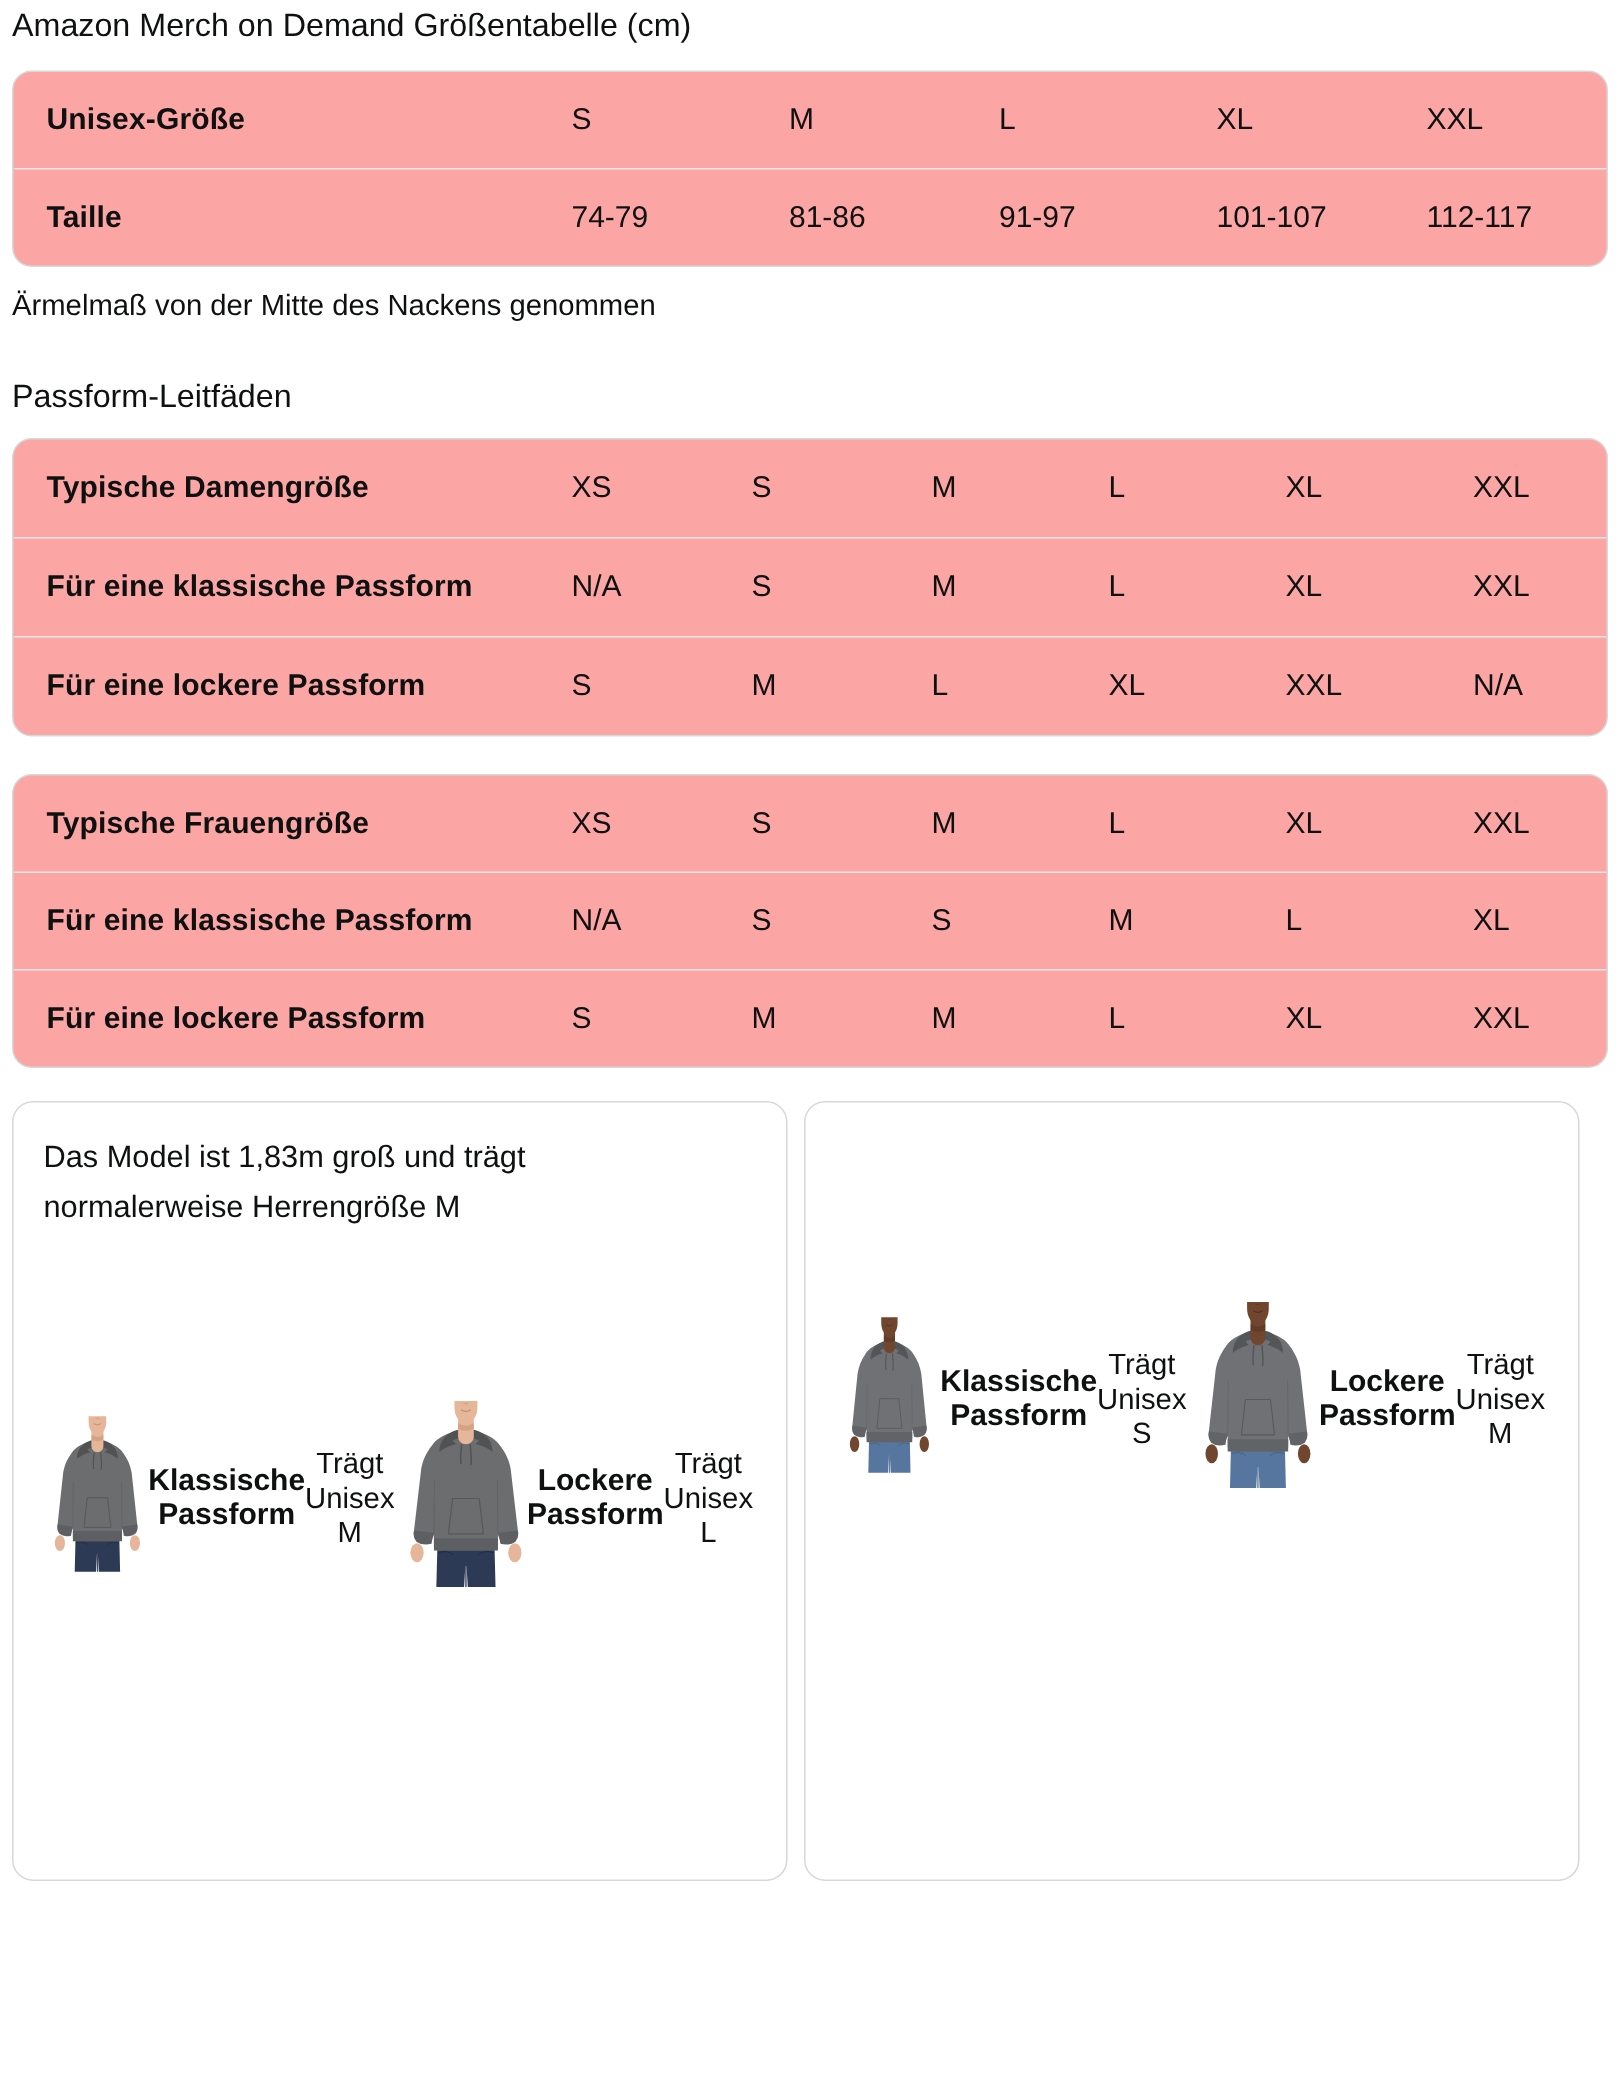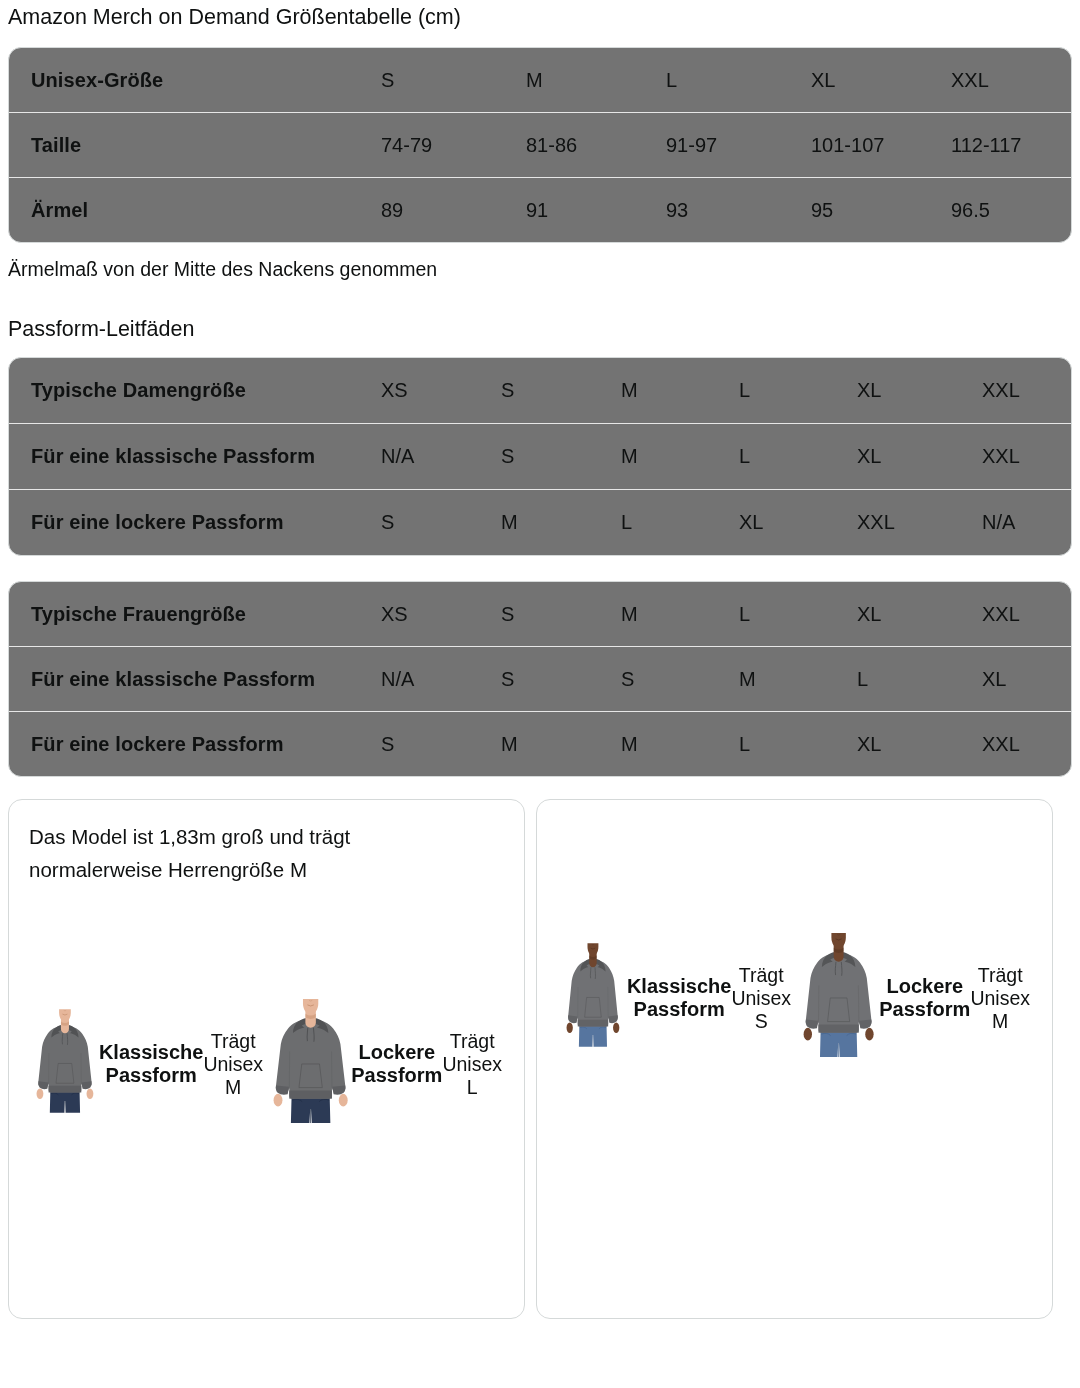--- a/index.html
+++ b/index.html
@@ -1,21 +1,21 @@
 <!DOCTYPE html>
 <html><head>
 <meta charset="utf-8">
 <style>
   html,body{margin:0;padding:0;background:#fff;}
   body{width:1080px;height:1388px;color:#0F1111;
        font-family:"Liberation Sans","DejaVu Sans",sans-serif;
        -webkit-font-smoothing:antialiased;overflow:hidden;}
   .wrap{padding:2px 8px 0 8px;}
   .page-title{font-size:21.5px;font-weight:400;margin:2px 0 0 0;line-height:26px;}
-  .tbl{border:1px solid #D5D9D9;border-radius:13px;margin-top:17px;overflow:hidden;background:#737373;}
+  .tbl{border:1px solid #D5D9D9;border-radius:13px;margin-top:17px;overflow:hidden;background:#fca5a5;}
   .row{display:grid;align-items:center;height:64px;padding:0 22px;}
   .row.h65{height:65px;}
   .row + .row{border-top:1px solid #E7E7E7;}
   .t1 .row{grid-template-columns:350px 145px 140px 145px 140px auto;}
   .tfit .row{grid-template-columns:350px 120px 120px 118px 118px 125px auto;}
   .cell{font-size:20px;color:#0F1111;white-space:nowrap;}
   .cell.label{font-weight:700;letter-spacing:.1px;}
   .note{font-size:19.5px;margin-top:15px;line-height:22px;}
   .section-heading{font-size:21.5px;font-weight:400;margin-top:37px;line-height:24px;}
   .tbl.mt16{margin-top:16px;}
@@ -84,28 +84,20 @@
       <div class="cell">XXL</div>
     </div>
     <div class="row">
       <div class="cell label">Taille</div>
       <div class="cell">74-79</div>
       <div class="cell">81-86</div>
       <div class="cell">91-97</div>
       <div class="cell">101-107</div>
       <div class="cell">112-117</div>
     </div>
-    <div class="row">
-      <div class="cell label">Ärmel</div>
-      <div class="cell">89</div>
-      <div class="cell">91</div>
-      <div class="cell">93</div>
-      <div class="cell">95</div>
-      <div class="cell">96.5</div>
-    </div>
   </section>
 
   <div class="note">Ärmelmaß von der Mitte des Nackens genommen</div>
 
   <div class="section-heading">Passform-Leitfäden</div>
 
   <section class="tbl tfit mt16">
     <div class="row h65">
       <div class="cell label">Typische Damengröße</div>
       <div class="cell">XS</div>

